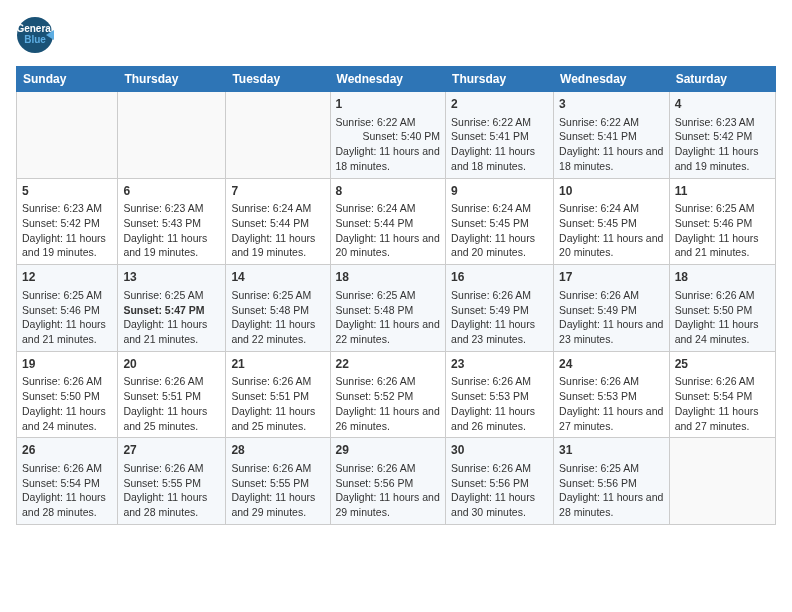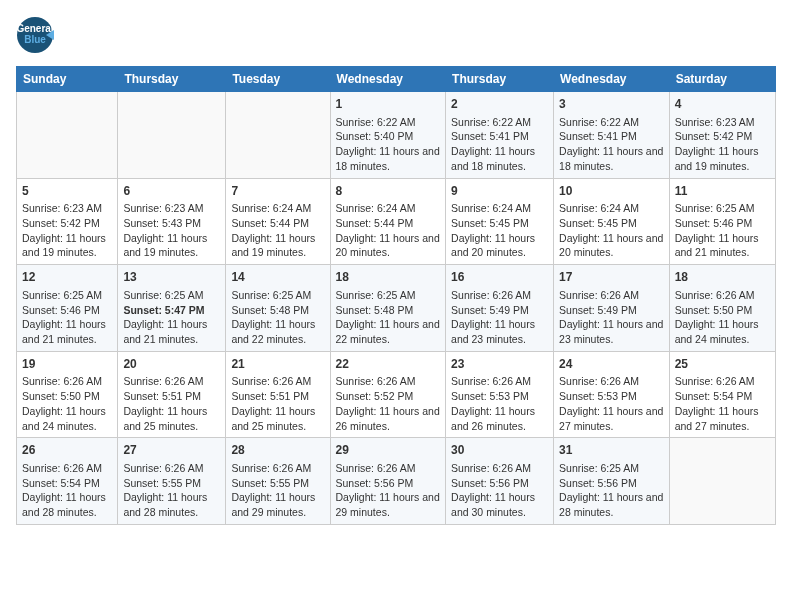--- a/index.html
+++ b/index.html
@@ -111,21 +111,21 @@
       </tr>
   </thead>
   <tbody id="calendar-body">
   <tr>
         <td class="empty-cell"></td>
         <td class="empty-cell"></td>
         <td class="empty-cell"></td>
         <td>
           <span class="day-num">1</span>
           <span style="display: block;">Sunrise: 6:22 AM</span>
-          <span style="display: block;">Sunset: 5:40 PM</span>
+          <span style="display: block; text-align: right;">Sunset: 5:40 PM</span>
           <span style="display: block;">Daylight: 11 hours and 18 minutes.</span>
         </td>
         <td>
           <span class="day-num">2</span>
           <span style="display: block;">Sunrise: 6:22 AM</span>
           <span style="display: block;">Sunset: 5:41 PM</span>
           <span style="display: block;">Daylight: 11 hours and 18 minutes.</span>
         </td>
         <td>
           <span class="day-num">3</span>

